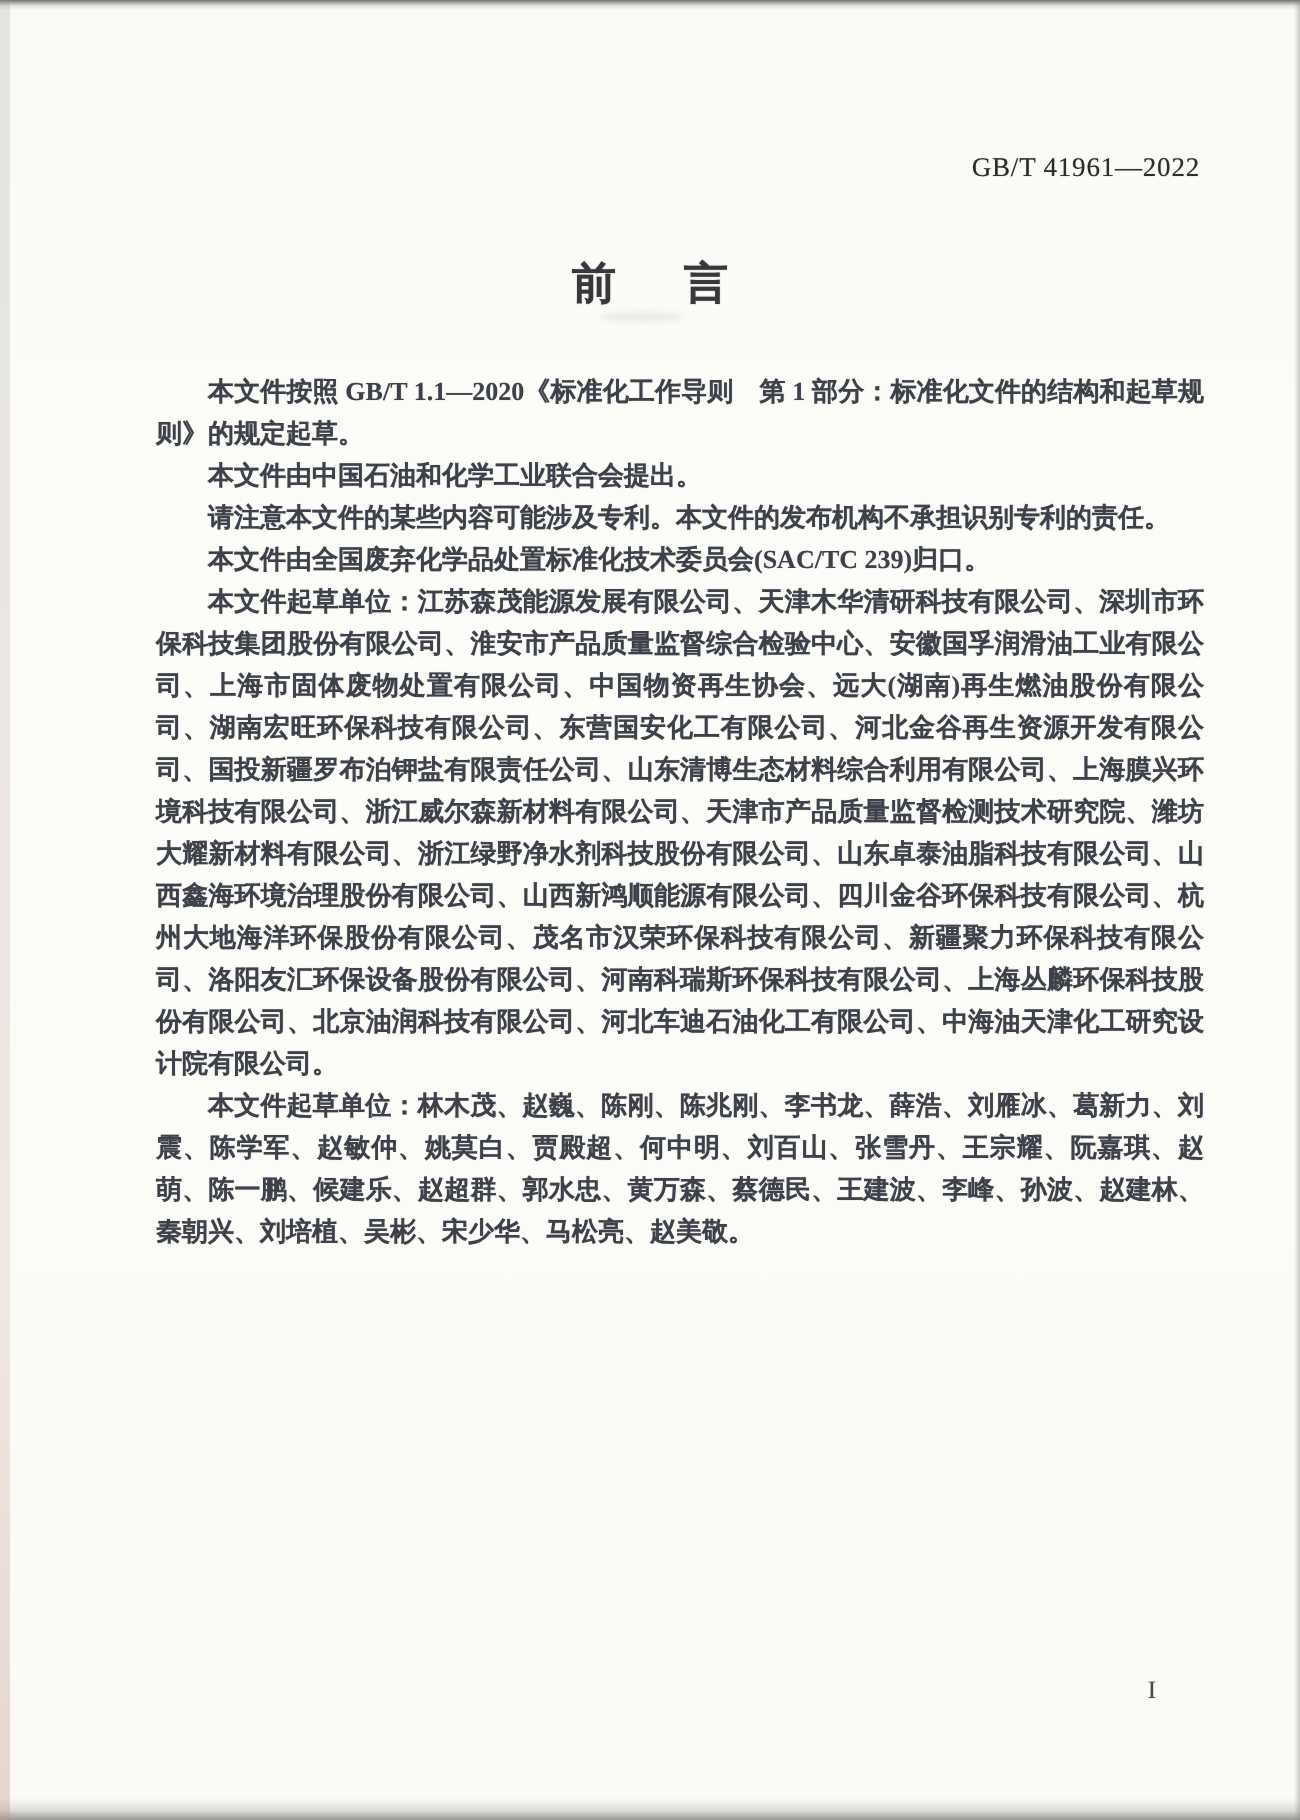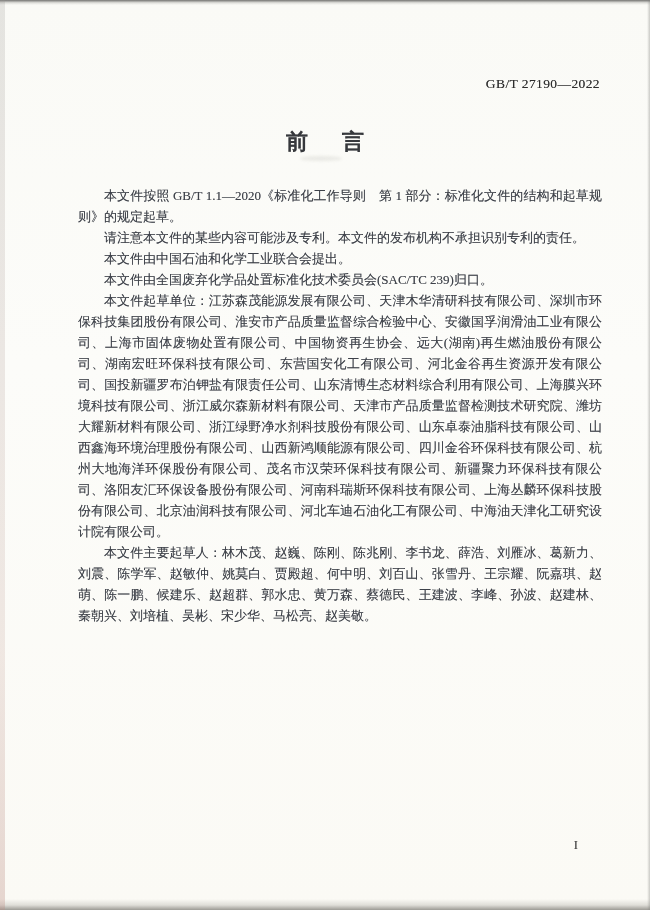--- a/index.html
+++ b/index.html
@@ -70,54 +70,55 @@
   .body-text {
     position: absolute;
     top: 185px;
     left: 78px;
     width: 524px;
     font-size: 13px;
     line-height: 21px;
     color: #3d4149;
     text-align: justify;
     text-shadow: 0 0 0.5px rgba(61,65,73,0.45);
+    font-weight: bold;
   }
   .body-text p {
     margin: 0;
     text-indent: 2em;
   }
   .page-number {
     position: absolute;
     top: 838px;
     right: 72px;
     font-size: 12.5px;
     color: #4a4a4a;
     text-shadow: 0 0 0.5px rgba(74,74,74,0.5);
   }
 </style>
 </head>
 <body>
 
 <div class="page">
 
-  <div class="doc-code">GB/T 27190—2022</div>
+  <div class="doc-code">GB/T 41961—2022</div>
 
   <div class="foreword-title">
     <span>前</span>
     <span>言</span>
   </div>
   <div class="title-smudge"></div>
 
   <div class="body-text">
     <p>本文件按照 GB/T 1.1—2020《标准化工作导则　第 1 部分：标准化文件的结构和起草规则》的规定起草。</p>
+    <p>本文件由中国石油和化学工业联合会提出。</p>
     <p>请注意本文件的某些内容可能涉及专利。本文件的发布机构不承担识别专利的责任。</p>
-    <p>本文件由中国石油和化学工业联合会提出。</p>
     <p>本文件由全国废弃化学品处置标准化技术委员会(SAC/TC 239)归口。</p>
     <p>本文件起草单位：江苏森茂能源发展有限公司、天津木华清研科技有限公司、深圳市环保科技集团股份有限公司、淮安市产品质量监督综合检验中心、安徽国孚润滑油工业有限公司、上海市固体废物处置有限公司、中国物资再生协会、远大(湖南)再生燃油股份有限公司、湖南宏旺环保科技有限公司、东营国安化工有限公司、河北金谷再生资源开发有限公司、国投新疆罗布泊钾盐有限责任公司、山东清博生态材料综合利用有限公司、上海膜兴环境科技有限公司、浙江威尔森新材料有限公司、天津市产品质量监督检测技术研究院、潍坊大耀新材料有限公司、浙江绿野净水剂科技股份有限公司、山东卓泰油脂科技有限公司、山西鑫海环境治理股份有限公司、山西新鸿顺能源有限公司、四川金谷环保科技有限公司、杭州大地海洋环保股份有限公司、茂名市汉荣环保科技有限公司、新疆聚力环保科技有限公司、洛阳友汇环保设备股份有限公司、河南科瑞斯环保科技有限公司、上海丛麟环保科技股份有限公司、北京油润科技有限公司、河北车迪石油化工有限公司、中海油天津化工研究设计院有限公司。</p>
-    <p>本文件主要起草人：林木茂、赵巍、陈刚、陈兆刚、李书龙、薛浩、刘雁冰、葛新力、刘震、陈学军、赵敏仲、姚莫白、贾殿超、何中明、刘百山、张雪丹、王宗耀、阮嘉琪、赵萌、陈一鹏、候建乐、赵超群、郭水忠、黄万森、蔡德民、王建波、李峰、孙波、赵建林、秦朝兴、刘培植、吴彬、宋少华、马松亮、赵美敬。</p>
+    <p>本文件起草单位：林木茂、赵巍、陈刚、陈兆刚、李书龙、薛浩、刘雁冰、葛新力、刘震、陈学军、赵敏仲、姚莫白、贾殿超、何中明、刘百山、张雪丹、王宗耀、阮嘉琪、赵萌、陈一鹏、候建乐、赵超群、郭水忠、黄万森、蔡德民、王建波、李峰、孙波、赵建林、秦朝兴、刘培植、吴彬、宋少华、马松亮、赵美敬。</p>
   </div>
 
   <div class="page-number">I</div>
 
   <div class="edge-top"></div>
   <div class="edge-bottom"></div>
   <div class="edge-left"></div>
   <div class="edge-right"></div>
 
 </div>

